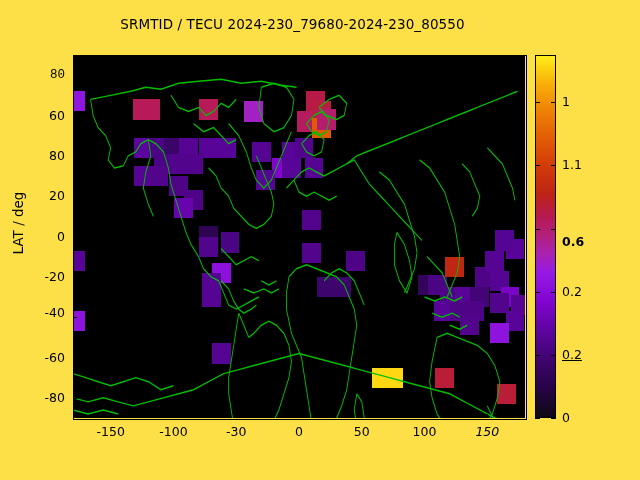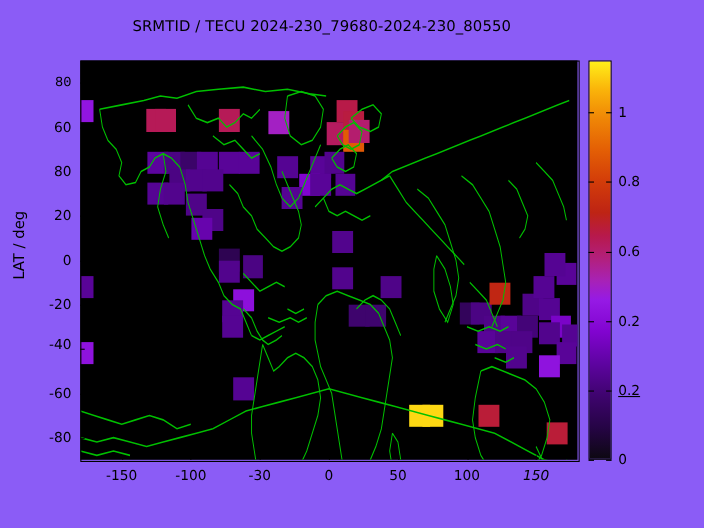--- a/index.html
+++ b/index.html
@@ -1,18 +1,18 @@
 <!DOCTYPE html>
 <html><head>
 <meta charset="utf-8">
 <style>
   html,body{margin:0;padding:0;background:#ffffff;}
   body{width:640px;height:480px;overflow:hidden;
        font-family:"DejaVu Sans","Liberation Sans",sans-serif;}
-  #root{position:relative;width:640px;height:480px;background:#8b5cf6;}
+  #root{position:relative;width:640px;height:480px;background:#fde047;}
 
   #plot-title{position:absolute;left:0;top:16px;width:585px;text-align:center;
     font-size:13.5px;color:#000;letter-spacing:0.1px;white-space:nowrap;}
 
   
   #axes{position:absolute;left:73px;top:55px;width:452px;height:363px;
         background:#000000;overflow:hidden;}
   #cells{position:absolute;left:0;top:0;width:100%;height:100%;}
   .cell{position:absolute;}
   #coast{position:absolute;left:0;top:0;width:452px;height:363px;}
@@ -227,22 +227,22 @@
       <div class="cbtick" style="left: 551px; top: 418px;"></div>
       <div class="cbtl" style="top: 411px;">0</div>
       <div class="cbtick" style="left: 535px; top: 354.87px;"></div>
       <div class="cbtick" style="left: 551px; top: 354.87px;"></div>
       <div class="cbtl" style="top: 347.87px; text-decoration: underline;">0.2</div>
       <div class="cbtick" style="left: 535px; top: 291.739px;"></div>
       <div class="cbtick" style="left: 551px; top: 291.739px;"></div>
       <div class="cbtl" style="top: 284.739px;">0.2</div>
       <div class="cbtick" style="left: 535px; top: 228.609px;"></div>
       <div class="cbtick" style="left: 551px; top: 228.609px;"></div>
-      <div class="cbtl" style="top: 222px;">0.6</div>
+      <div class="cbtl" style="top: 235px; font-weight: bold;">0.6</div>
       <div class="cbtick" style="left: 535px; top: 165.478px;"></div>
       <div class="cbtick" style="left: 551px; top: 165.478px;"></div>
-      <div class="cbtl" style="top: 158.478px;">0.8</div>
+      <div class="cbtl" style="top: 158.478px;">1.1</div>
       <div class="cbtick" style="left: 535px; top: 102.348px;"></div>
       <div class="cbtick" style="left: 551px; top: 102.348px;"></div>
       <div class="cbtl" style="top: 95.3478px;">1</div>
     </div>
 
 </div>
 
 </body></html>

